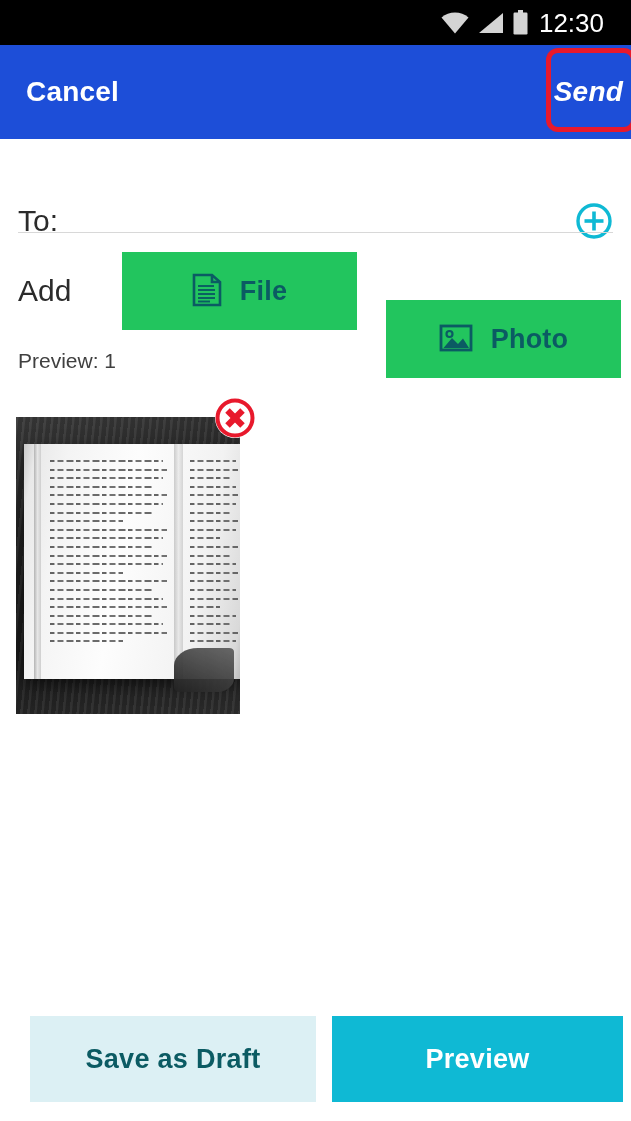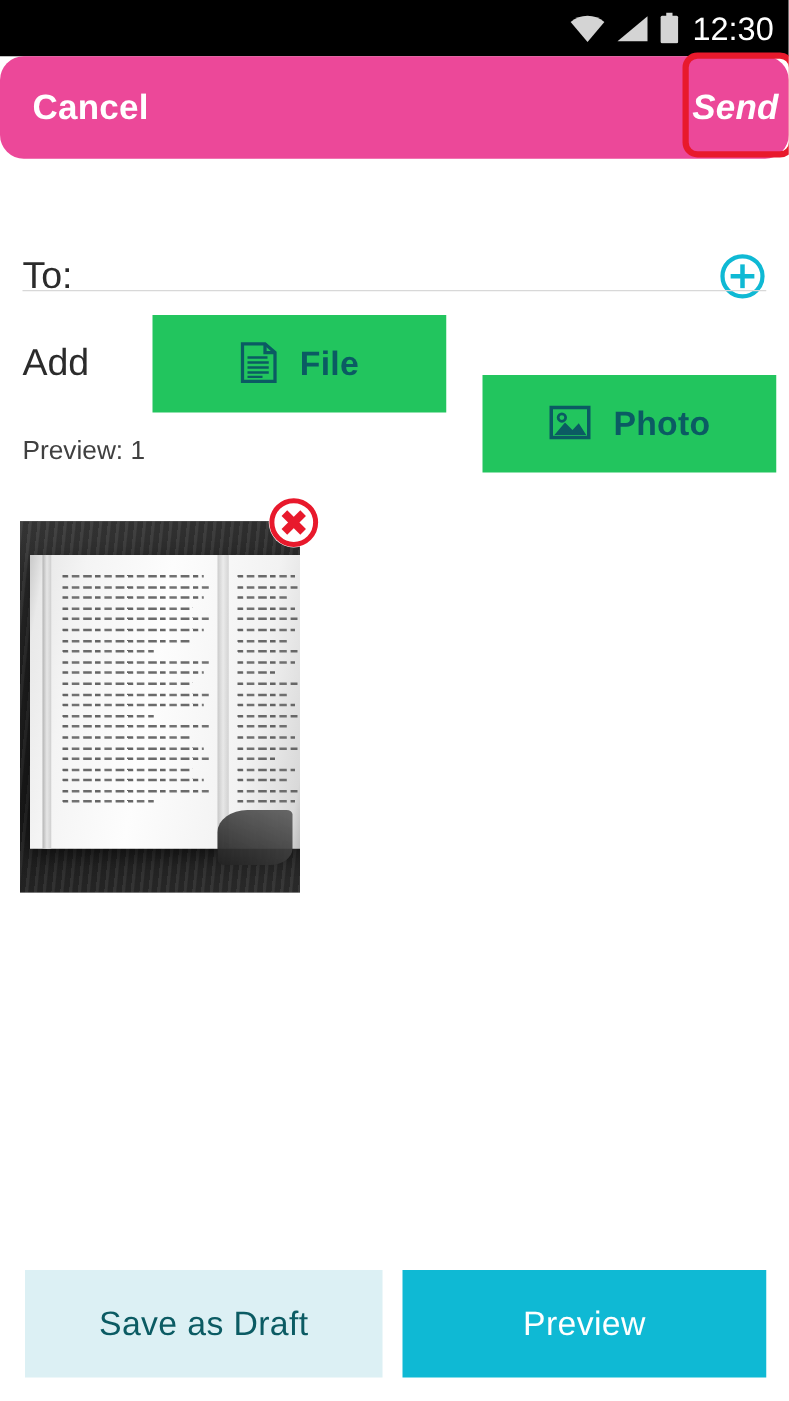--- a/index.html
+++ b/index.html
@@ -19,21 +19,21 @@
   
   .status-bar {
     position: absolute;
     left: 0; top: 0;
     width: 631px;
     height: 45px;
     background: #000000;
     display: flex;
     align-items: center;
     justify-content: flex-end;
-    padding-right: 12px;
+    padding-right: 27px;
     box-sizing: border-box;
   }
   .status-icons {
     display: flex;
     align-items: center;
     gap: 9px;
   }
   .icon-wifi { display:block; }
   .icon-signal { display:block; }
   .icon-battery { display:block; }
@@ -44,23 +44,22 @@
     letter-spacing: 0px;
     margin-left: 11px;
     line-height: 1;
   }
 
   
   .app-bar {
     position: absolute;
     left: 0; top: 45px;
     width: 631px;
-    height: 82px;
-    background: #ec4899;
-    border-radius: 19px;
+    height: 94px;
+    background: #1d4ed8;
   }
   .btn-cancel {
     position: absolute;
     left: 20px;
     top: 50%;
     transform: translateY(-50%);
     color: #ffffff;
     font-size: 28px;
     font-weight: bold;
     letter-spacing: 0.2px;
@@ -307,22 +306,23 @@
     height: 86px;
   }
   .bottom-btn {
     position: absolute;
     top: 0;
     height: 86px;
     border: none;
     cursor: pointer;
     font-family: "Liberation Sans", sans-serif;
     font-size: 27px;
-    font-weight: normal;
+    font-weight: bold;
     letter-spacing: 0.3px;
+    margin-left: 10px;
   }
   .bottom-btn.draft {
     left: 20px;
     width: 286px;
     background: #DCF0F4;
     color: #0B5B63;
   }
   .bottom-btn.preview {
     left: 322px;
     width: 291px;

